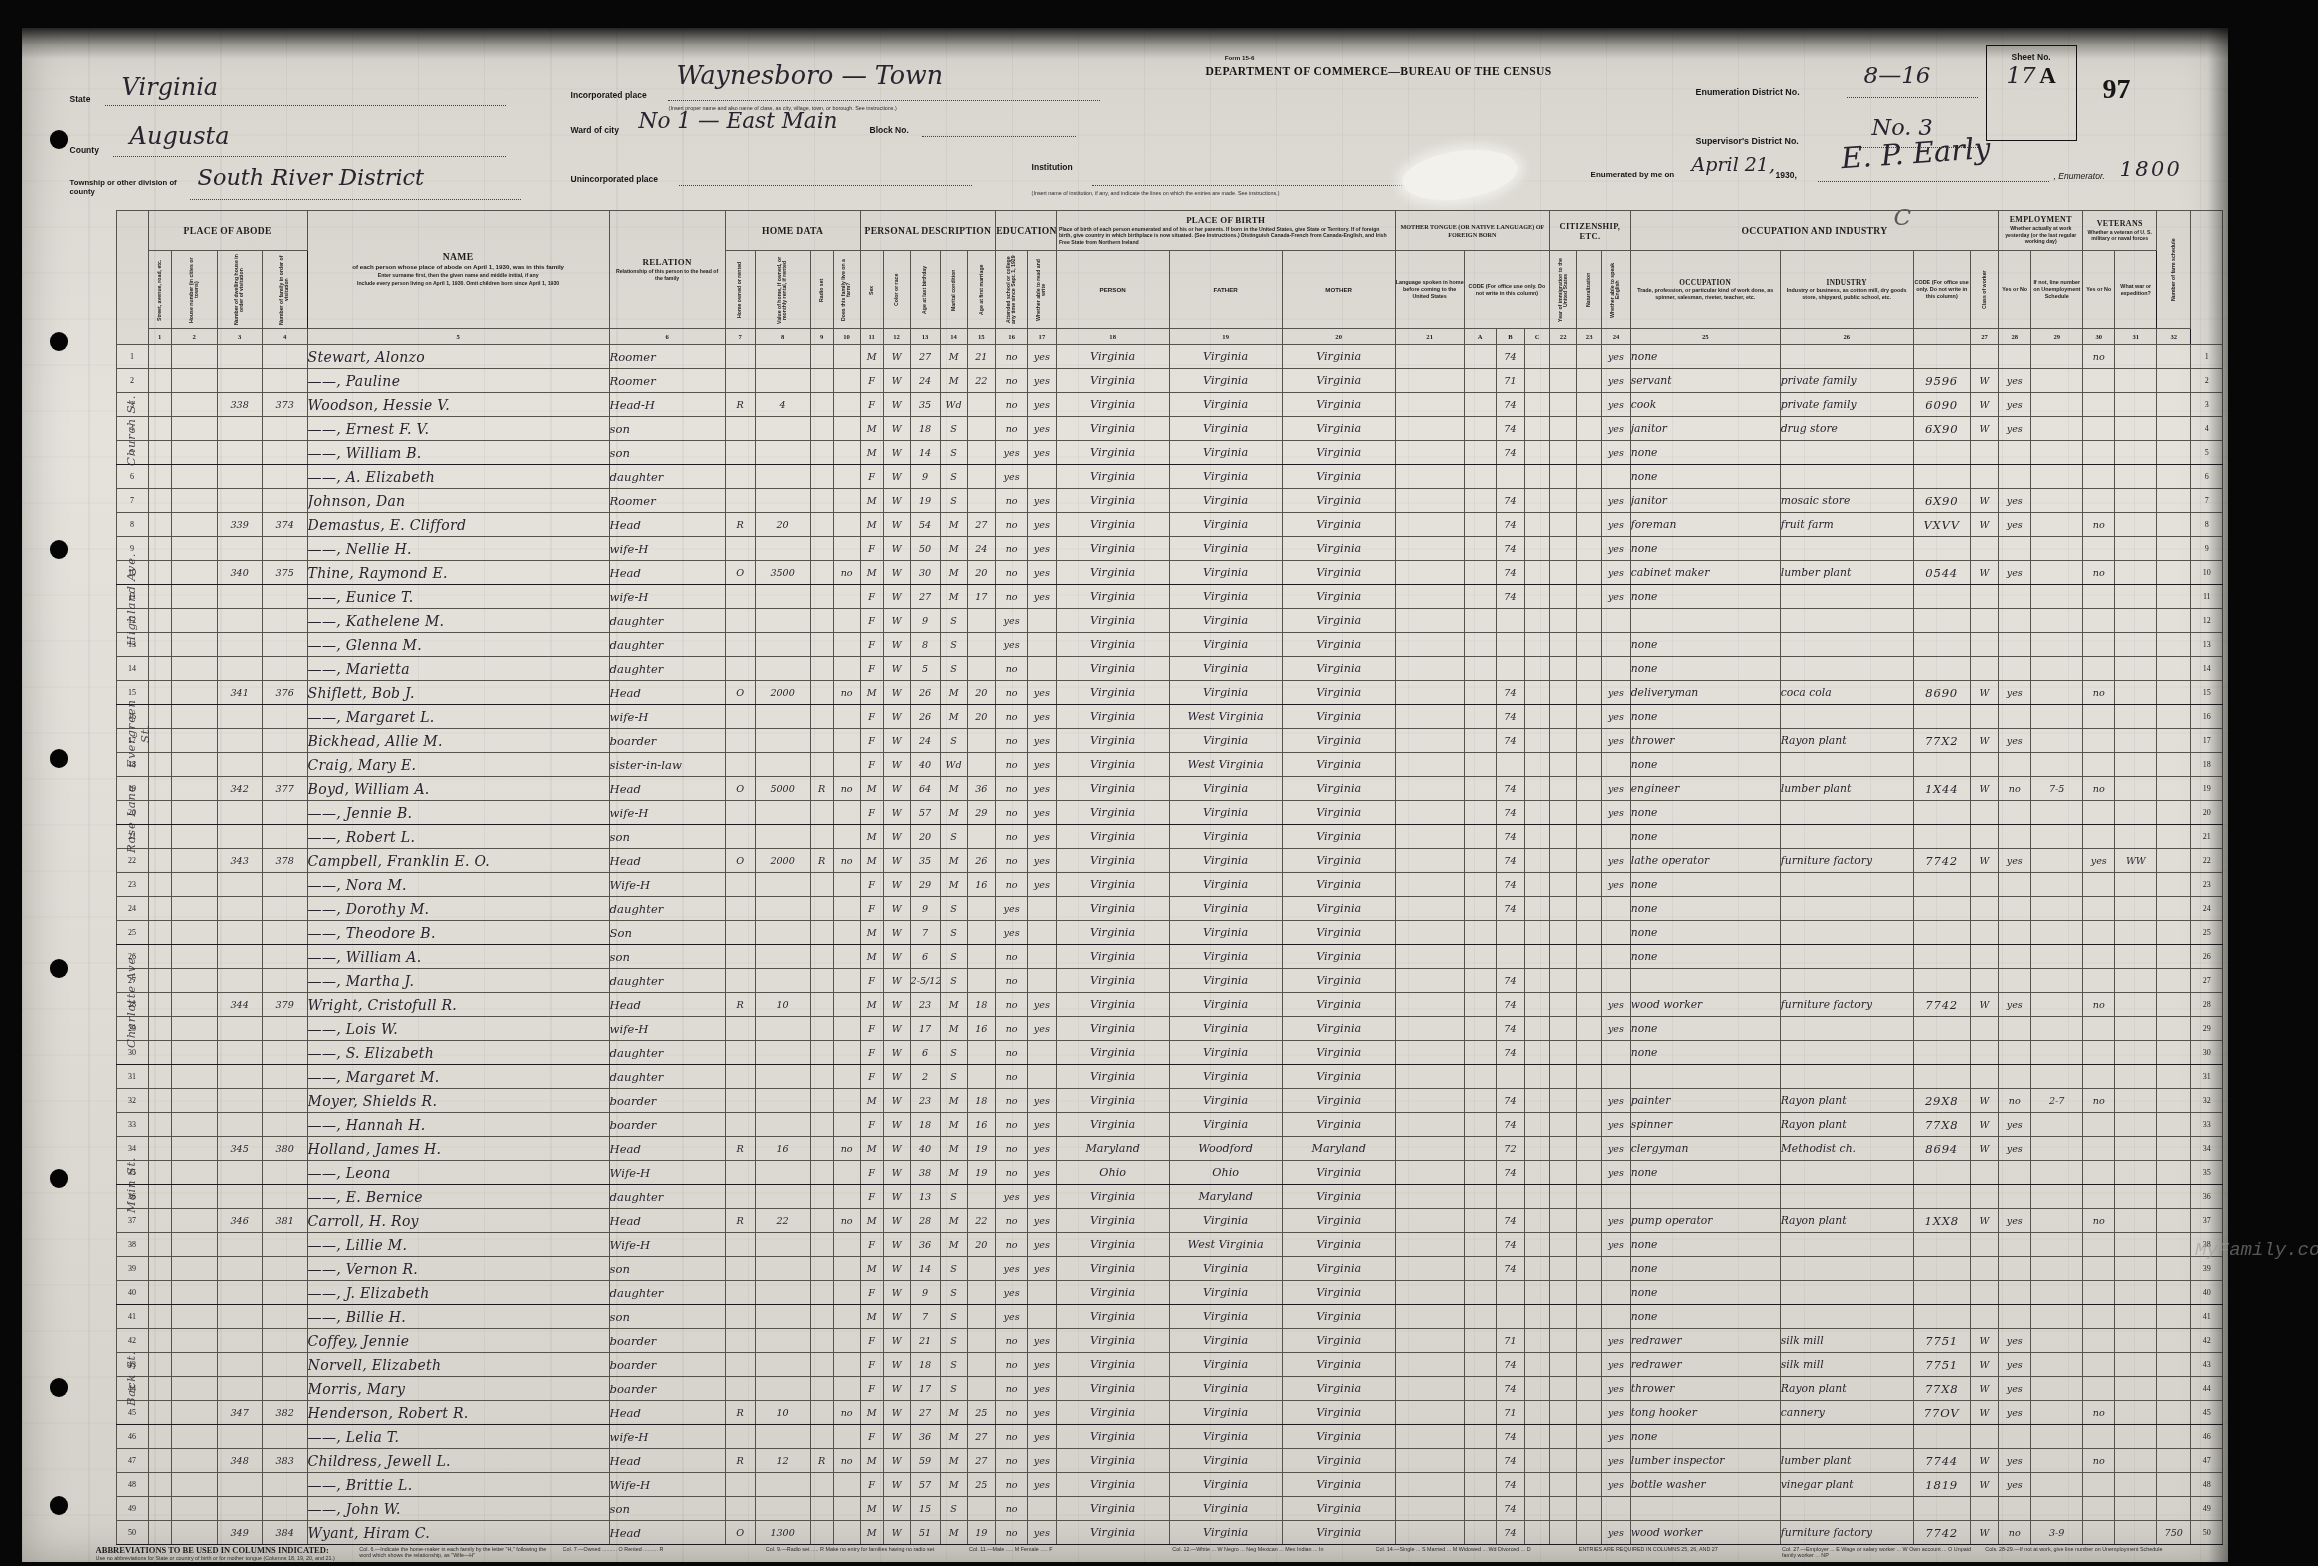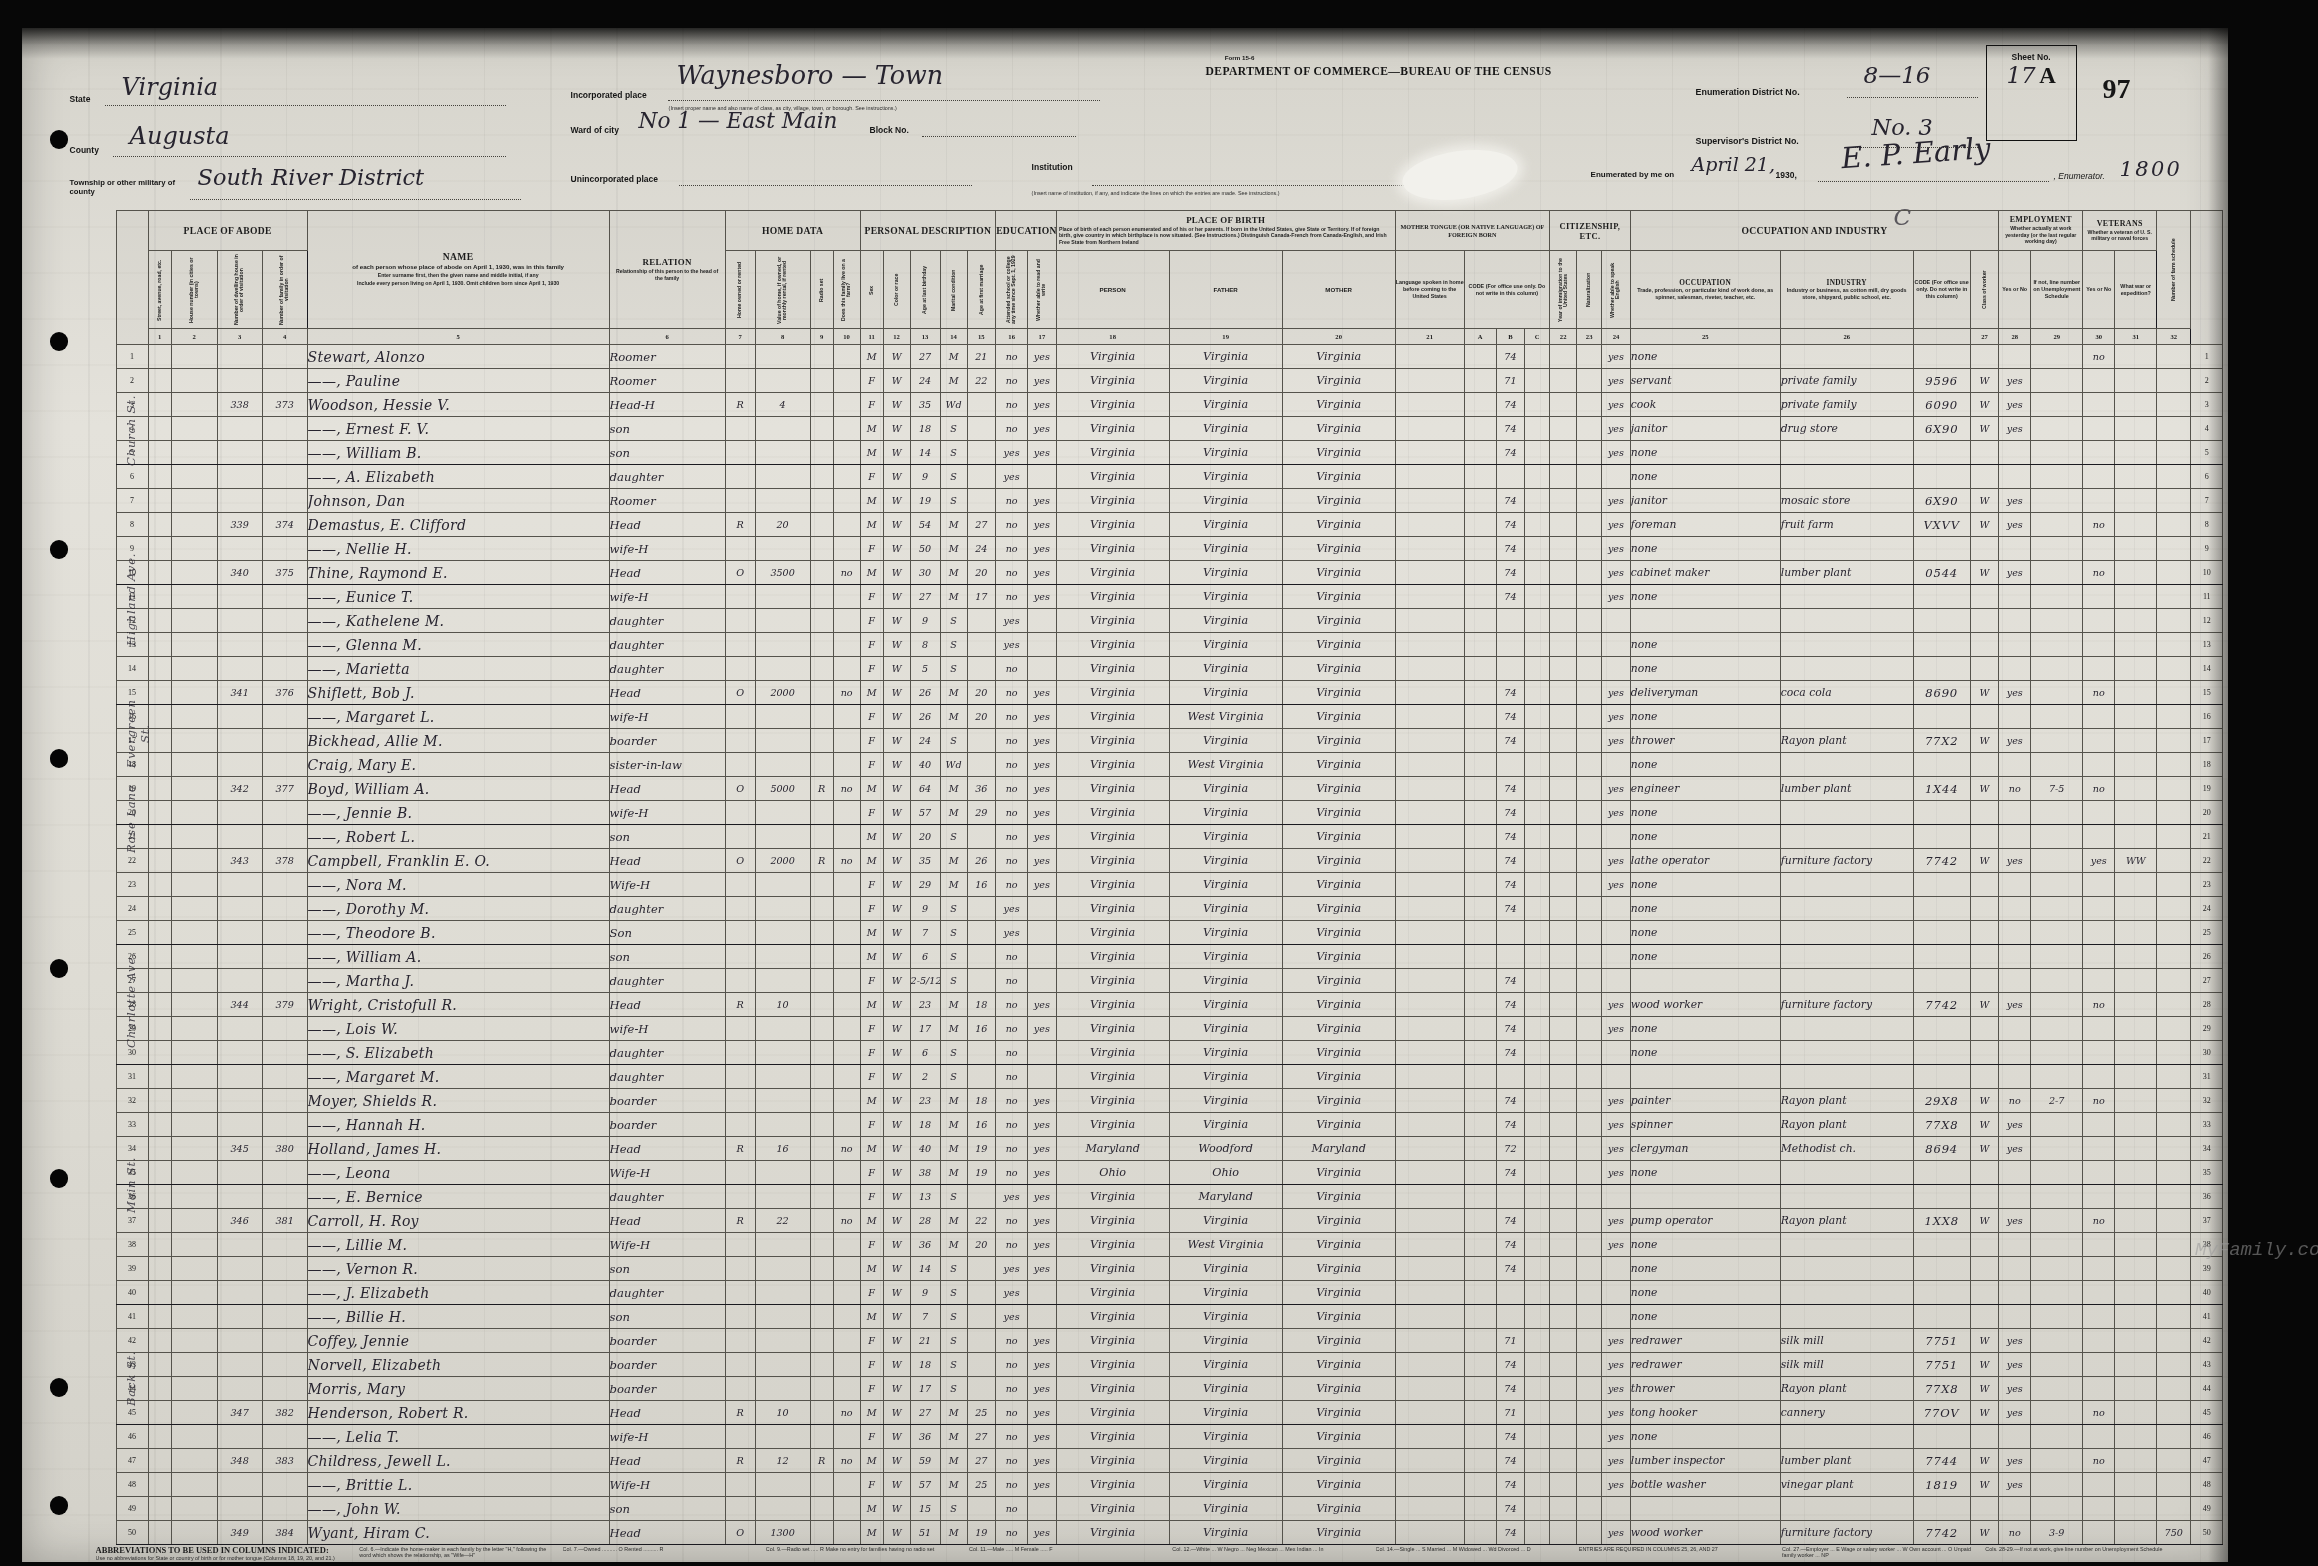--- a/index.html
+++ b/index.html
@@ -69,21 +69,21 @@
     <div class="abs print serif b" style="left:910px;top:37px;width:894px;text-align:center;font-size:11.6px;letter-spacing:0.4px">DEPARTMENT OF COMMERCE—BUREAU OF THE CENSUS</div>
 
     <div class="abs print b" style="left:48px;top:66px;font-size:8.5px">State</div>
     <div class="abs dots" style="left:83px;top:77px;width:401px"></div>
     <div class="abs hw" style="left:100px;top:45px;font-size:24px">Virginia</div>
 
     <div class="abs print b" style="left:48px;top:117px;font-size:8.5px">County</div>
     <div class="abs dots" style="left:91px;top:128px;width:393px"></div>
     <div class="abs hw" style="left:108px;top:94px;font-size:24px">Augusta</div>
 
-    <div class="abs print b" style="left:48px;top:151px;font-size:7.7px;width:116px;line-height:1.15">Township or other military of county</div>
+    <div class="abs print b" style="left:48px;top:151px;font-size:7.7px;width:116px;line-height:1.15">Township or other division of county</div>
     <div class="abs dots" style="left:168px;top:171px;width:331px"></div>
     <div class="abs hw" style="left:176px;top:136px;font-size:22.4px">South River District</div>
 
     <div class="abs print b" style="left:549px;top:62px;font-size:8.5px">Incorporated place</div>
     <div class="abs dots" style="left:646px;top:72px;width:432px"></div>
     <div class="abs hw" style="left:655px;top:32px;font-size:25.4px">Waynesboro — Town</div>
     <div class="abs tiny" style="left:647px;top:77px;width:432px">(Insert proper name and also name of class, as city, village, town, or borough.  See instructions.)</div>
 
     <div class="abs print b" style="left:549px;top:97px;font-size:8.5px">Ward of city</div>
     <div class="abs hw" style="left:617px;top:80px;font-size:21.6px">No 1 — East Main</div>

